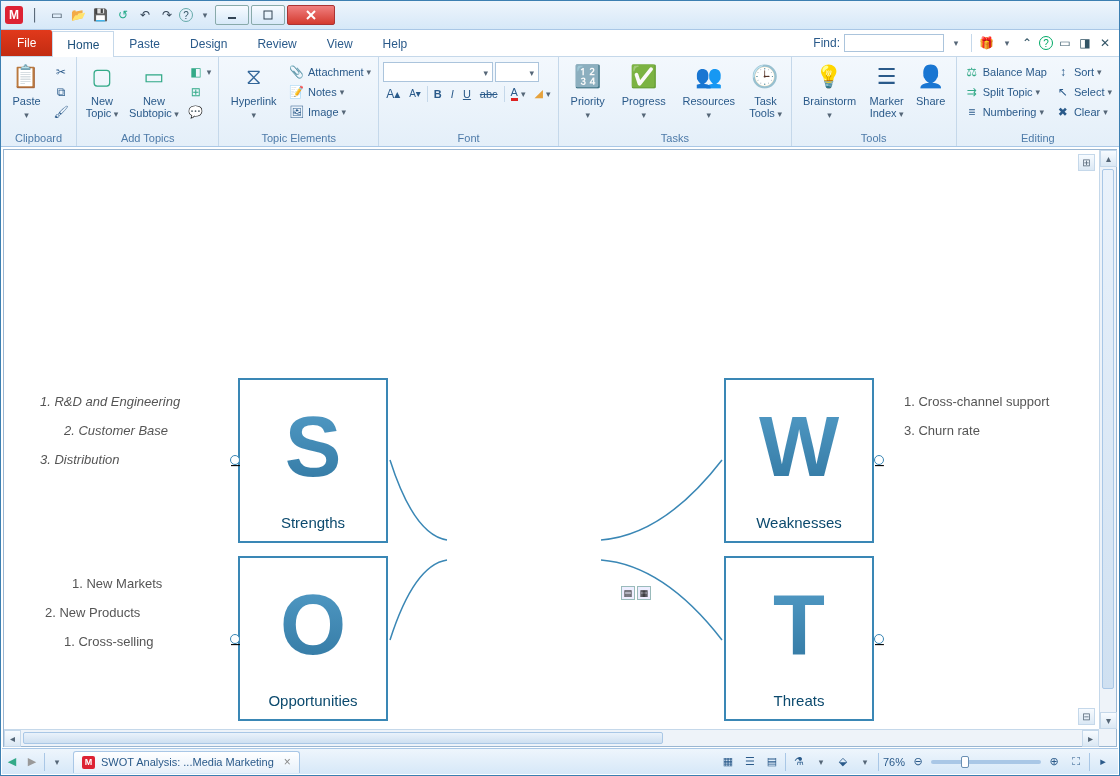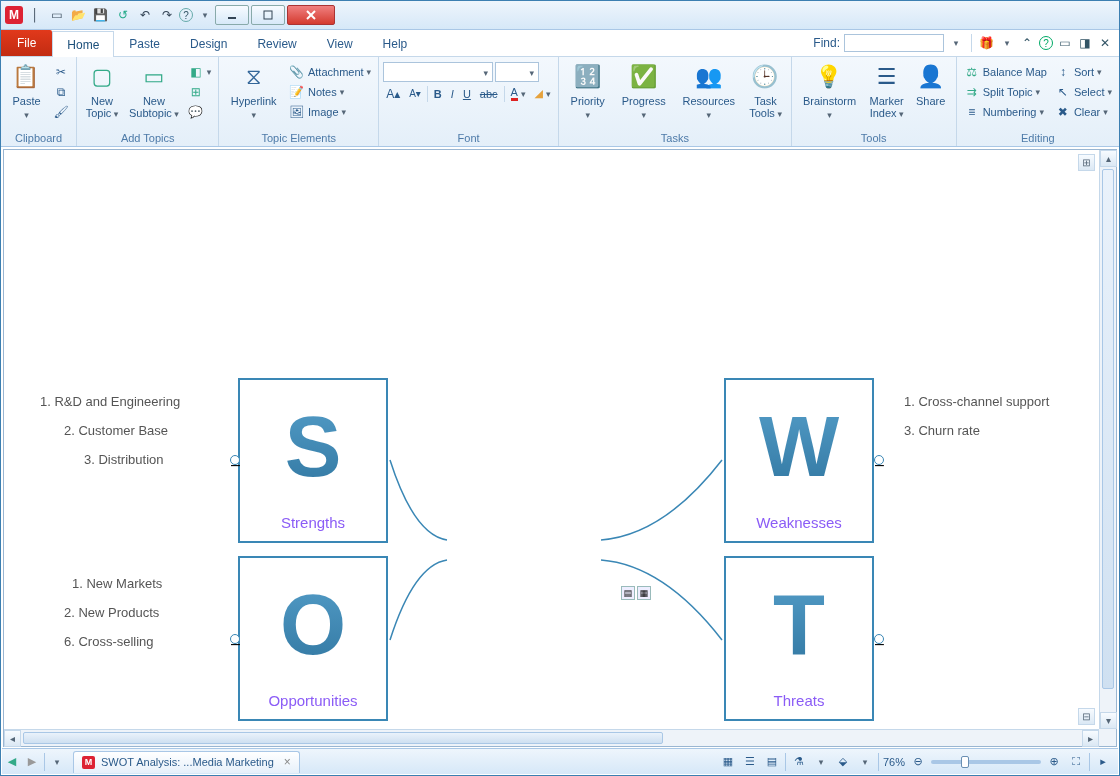--- a/index.html
+++ b/index.html
@@ -50,28 +50,28 @@
 .scroll-track-v { flex:1; position:relative; }
 .scroll-thumb-v { position:absolute; left:2px; right:2px; top:2px; height:100px; background:linear-gradient(#eaf2fb,#cfe0f1); border:1px solid #a9c7e6; border-radius:2px; }
 .scroll-track-h { flex:1; position:relative; }
 .scroll-thumb-h { position:absolute; top:2px; bottom:2px; left:2px; width:640px; background:linear-gradient(#eaf2fb,#cfe0f1); border:1px solid #a9c7e6; border-radius:2px; }
 
 
 .diagram { position:relative; width:100%; height:100%; }
 .center-node { position:absolute; left:430px; top:345px; width:180px; height:110px; border:2px solid #3a87b5; border-radius:14px; background:#fff; display:flex; align-items:center; justify-content:center; text-align:center; font-weight:bold; color:#1f6a97; font-size:16px; padding:6px; }
 .quad-box { position:absolute; width:150px; height:165px; border:2px solid #3a87b5; background:#fff; display:flex; flex-direction:column; justify-content:flex-end; align-items:center; padding-bottom:10px; }
 .quad-box .letter { flex:1; display:flex; align-items:center; justify-content:center; font-size:85px; font-weight:bold; color:#2f82b3; background:linear-gradient(#5aa4cf,#2a6f99); -webkit-background-clip:text; -webkit-text-fill-color:transparent; }
-.quad-box .lbl { color:#8b5cf6; font-size:15px; }
+.quad-box .lbl { color:#0c4a6e; font-size:15px; }
 .q-s { left:234px; top:228px; }
 .q-w { left:720px; top:228px; }
 .q-o { left:234px; top:406px; }
 .q-t { left:720px; top:406px; }
 .list { position:absolute; font-size:13px; color:#555; width:180px; }
 .list .row { margin:14px 0; line-height:15px; }
-.l-s { left:36px; top:230px; text-align:left; }
+.l-s { left:36px; top:230px; text-align:left;font-style:italic; }
 .l-w { left:900px; top:230px; }
 .l-o { left:36px; top:412px; }
 .l-t { left:896px; top:410px; }
 .handle { position:absolute; width:10px; height:10px; border:1px solid #3a87b5; background:#fff; border-radius:5px; }
 .mini-icons { position:absolute; left:617px; top:436px; display:flex; gap:2px; }
 .mini-icons .mi { width:14px; height:14px; border:1px solid #9bb; background:#eef; font-size:9px; display:flex; align-items:center; justify-content:center; }
 
 svg.connectors { position:absolute; inset:0; width:100%; height:100%; pointer-events:none; }
 
 
@@ -373,30 +373,30 @@
         </div>
 
         <div class="handle" style="left:226px; top:305px">–</div>
         <div class="handle" style="left:870px; top:305px">–</div>
         <div class="handle" style="left:226px; top:484px">–</div>
         <div class="handle" style="left:870px; top:484px">–</div>
 
         <div class="list l-s">
           <div class="row">1. R&amp;D and Engineering</div>
           <div class="row" style="margin-left:24px">2. Customer Base</div>
-          <div class="row" style="margin-left:44px">3. Distribution</div>
+          <div class="row" style="">3. Distribution</div>
         </div>
         <div class="list l-w">
           <div class="row">1. Cross-channel support</div>
           <div class="row">3. Churn rate</div>
         </div>
         <div class="list l-o">
           <div class="row" style="margin-left:32px">1. New Markets</div>
-          <div class="row" style="margin-left:24px">2. New Products</div>
-          <div class="row" style="margin-left:24px">6. Cross-selling</div>
+          <div class="row" style="margin-left:5px">2. New Products</div>
+          <div class="row" style="margin-left:24px">1. Cross-selling</div>
         </div>
         <div class="list l-t">
         </div>
 
         <div style="position:absolute; right:4px; bottom:4px; display:flex; gap:2px">
           <div class="scroll-btn">⊟</div>
         </div>
         <div style="position:absolute; right:4px; top:4px">
           <div class="scroll-btn">⊞</div>
         </div>

